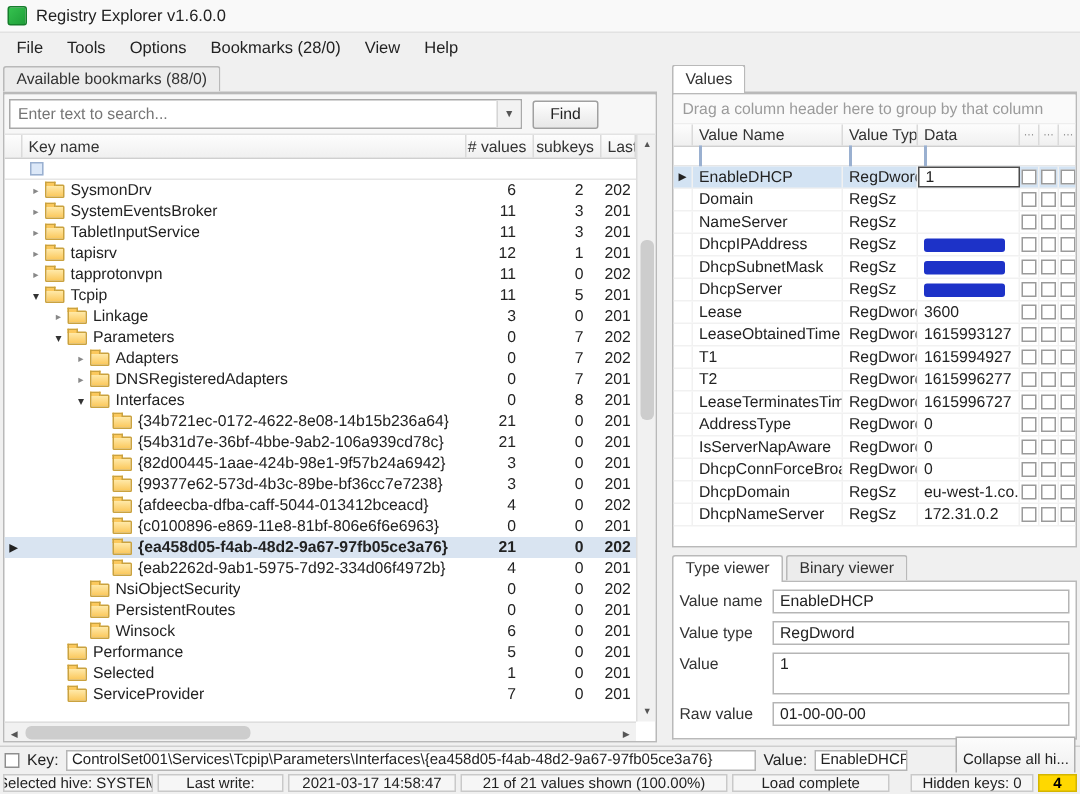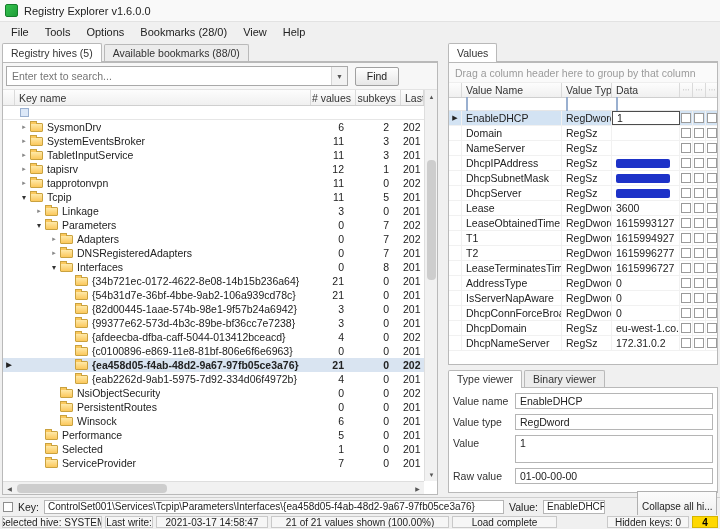--- a/index.html
+++ b/index.html
@@ -102,21 +102,20 @@
 <div class="menubar" id="menu-bar">
     <div class="menu-item">File</div>
     <div class="menu-item">Tools</div>
     <div class="menu-item">Options</div>
     <div class="menu-item">Bookmarks (28/0)</div>
     <div class="menu-item">View</div>
     <div class="menu-item">Help</div>
   </div>
 
 <div class="tabstrip" id="left-tabs">
-  <div class="tab active">Registry hives (5)</div>
   <div class="tab">Available bookmarks (88/0)</div>
 </div>
 
 <div class="tabstrip" id="right-tabs">
   <div class="tab active">Values</div>
 </div>
 
 <div id="left-panel">
   <div class="search-row">
     <div class="search-combo">
@@ -280,21 +279,21 @@
             </div>
             <div class="t-num">21</div>
             <div class="t-num">0</div>
             <div class="t-lw">201</div>
           </div>
           <div class="tree-row">
             <div class="t-ind"></div>
             <div class="t-name" style="padding-left: 49px;">
               <span class="expander"></span>
               <span class="folder"></span>
-              <span class="t-label">{82d00445-1aae-574b-98e1-9f57b24a6942}</span>
+              <span class="t-label">{82d00445-1aae-424b-98e1-9f57b24a6942}</span>
             </div>
             <div class="t-num">3</div>
             <div class="t-num">0</div>
             <div class="t-lw">201</div>
           </div>
           <div class="tree-row">
             <div class="t-ind"></div>
             <div class="t-name" style="padding-left: 49px;">
               <span class="expander"></span>
               <span class="folder"></span>
@@ -733,20 +732,20 @@
   <span>Key:</span>
   <div id="key-path-box">ControlSet001\Services\Tcpip\Parameters\Interfaces\{ea458d05-f4ab-48d2-9a67-97fb05ce3a76}</div>
   <span>Value:</span>
   <div id="value-name-box">EnableDHCP</div>
   <div id="collapse-btn">Collapse all hi...</div>
 </div>
 
 <div id="status2">
   <div id="status-segments" style="display:flex;gap:3px;flex:1;align-items:stretch;">
       <div class="seg" style="width: 100px;">Selected hive: SYSTEM</div>
-      <div class="seg" style="width: 48px;">Last write:</div>
+      <div class="seg" style="width: 84px;">Last write:</div>
       <div class="seg" style="width: 112px;">2021-03-17 14:58:47</div>
       <div class="seg" style="width: 178px;">21 of 21 values shown (100.00%)</div>
       <div class="seg" style="width: 105px;">Load complete</div>
       <div class="seg" style="width: 82px; margin-left: auto;">Hidden keys: 0</div>
     </div>
   <div class="badge">4</div>
 </div>
 
 </body></html>

